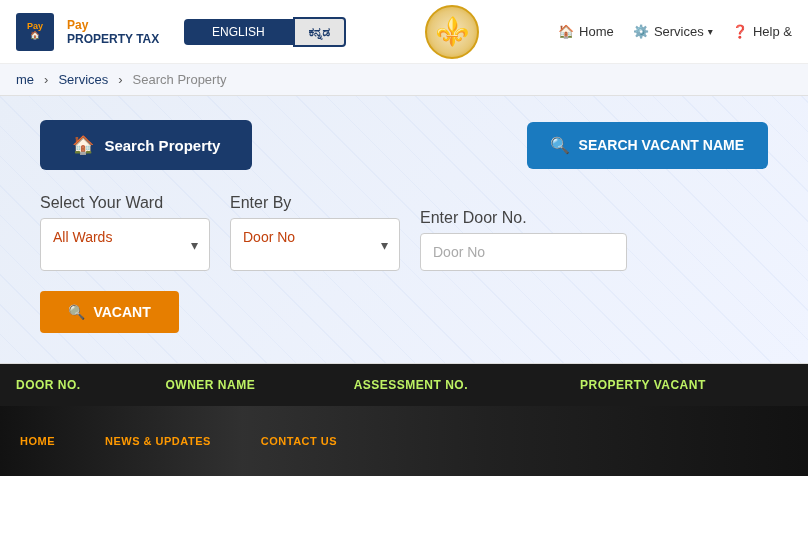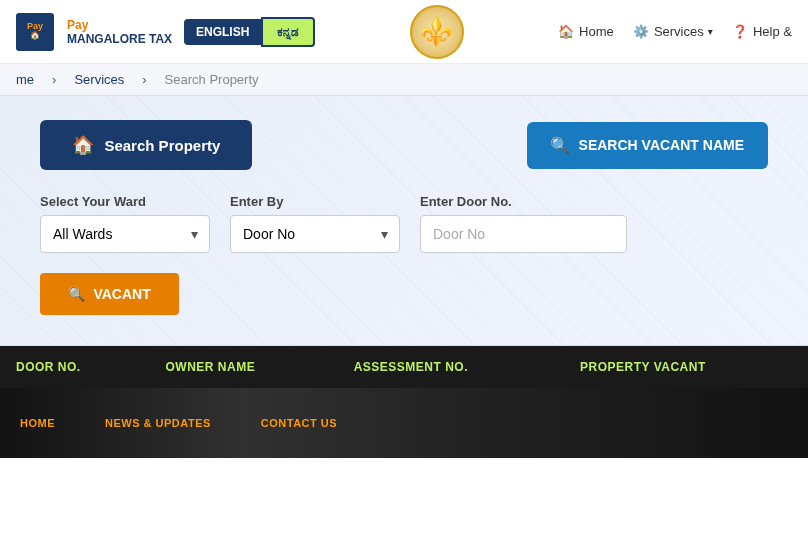--- a/index.html
+++ b/index.html
@@ -36,28 +36,28 @@
     .lang-buttons {
       display: flex;
       align-items: center;
       gap: 0;
       margin-left: 8px;
     }
     .lang-btn-en {
       background: #1a3a6b;
       color: #fff;
       border: none;
-      padding: 6px 12px;
+      padding: 6px 28px;
       font-size: 12px;
-      font-weight: bold;
+      font-weight: normal;
       cursor: pointer;
       border-radius: 4px 0 0 4px;
     }
     .lang-btn-kn {
-      background: #bef264;
+      background: #e5e5e5;
       color: #1a3a6b;
       border: 2px solid #1a3a6b;
       padding: 6px 14px;
       font-size: 12px;
       font-weight: bold;
       cursor: pointer;
       border-radius: 0 4px 4px 0;
     }
     .emblem {
       flex: 1;
@@ -98,21 +98,21 @@
       background: #f4f6fb;
       padding: 8px 16px;
       display: flex;
       align-items: center;
       justify-content: space-between;
       border-bottom: 1px solid #e0e0e0;
     }
     .breadcrumb-left {
       display: flex;
       align-items: center;
-      gap: 18px;
+      gap: 10px;
       font-size: 13px;
       color: #555;
     }
     .breadcrumb-left a {
       color: #1a3a6b;
       text-decoration: none;
     }
     .breadcrumb-left .current {
       color: #888;
     }
@@ -182,36 +182,36 @@
       gap: 20px;
       align-items: flex-end;
       flex-wrap: wrap;
     }
     .form-group {
       display: flex;
       flex-direction: column;
       gap: 6px;
     }
     .form-label {
-      font-size: 13px;
+      font-size: 16px;
       color: #444;
-      font-weight: 700;
+      font-weight: 400;
     }
     .form-select {
       border: 1px solid #ccc;
       border-radius: 4px;
-      padding: 10px 36px 10px 12px;
+      padding: 10px 36px 25px 12px;
       font-size: 14px;
       background: #fff;
       appearance: none;
       -webkit-appearance: none;
       cursor: pointer;
       min-width: 170px;
       position: relative;
-      color: #000000;
+      color: #c2410c;
     }
     .select-wrapper {
       position: relative;
       display: inline-block;
     }
     .select-wrapper::after {
       content: '▾';
       position: absolute;
       right: 12px;
       top: 50%;
@@ -305,21 +305,21 @@
 <div class="header">
   <div class="logo-area">
     <div class="logo-icon">
       <div style="text-align:center; line-height:1.1;">
         <div style="font-size:9px; color:#f90;">Pay</div>
         <div style="font-size:8px; color:#fff; font-weight:bold;">🏠</div>
       </div>
     </div>
     <div style="font-size:12px;font-weight:bold;color:#1a3a6b;">
       <span style="color:#e67e00;">Pay</span><br>
-      <span>MANGALORE TAX</span>
+      <span>PROPERTY TAX</span>
     </div>
   </div>
 
   <div class="lang-buttons">
     <button class="lang-btn-en">ENGLISH</button>
     <button class="lang-btn-kn">ಕನ್ನಡ</button>
   </div>
 
   <div class="emblem">
     <div class="emblem-circle">

